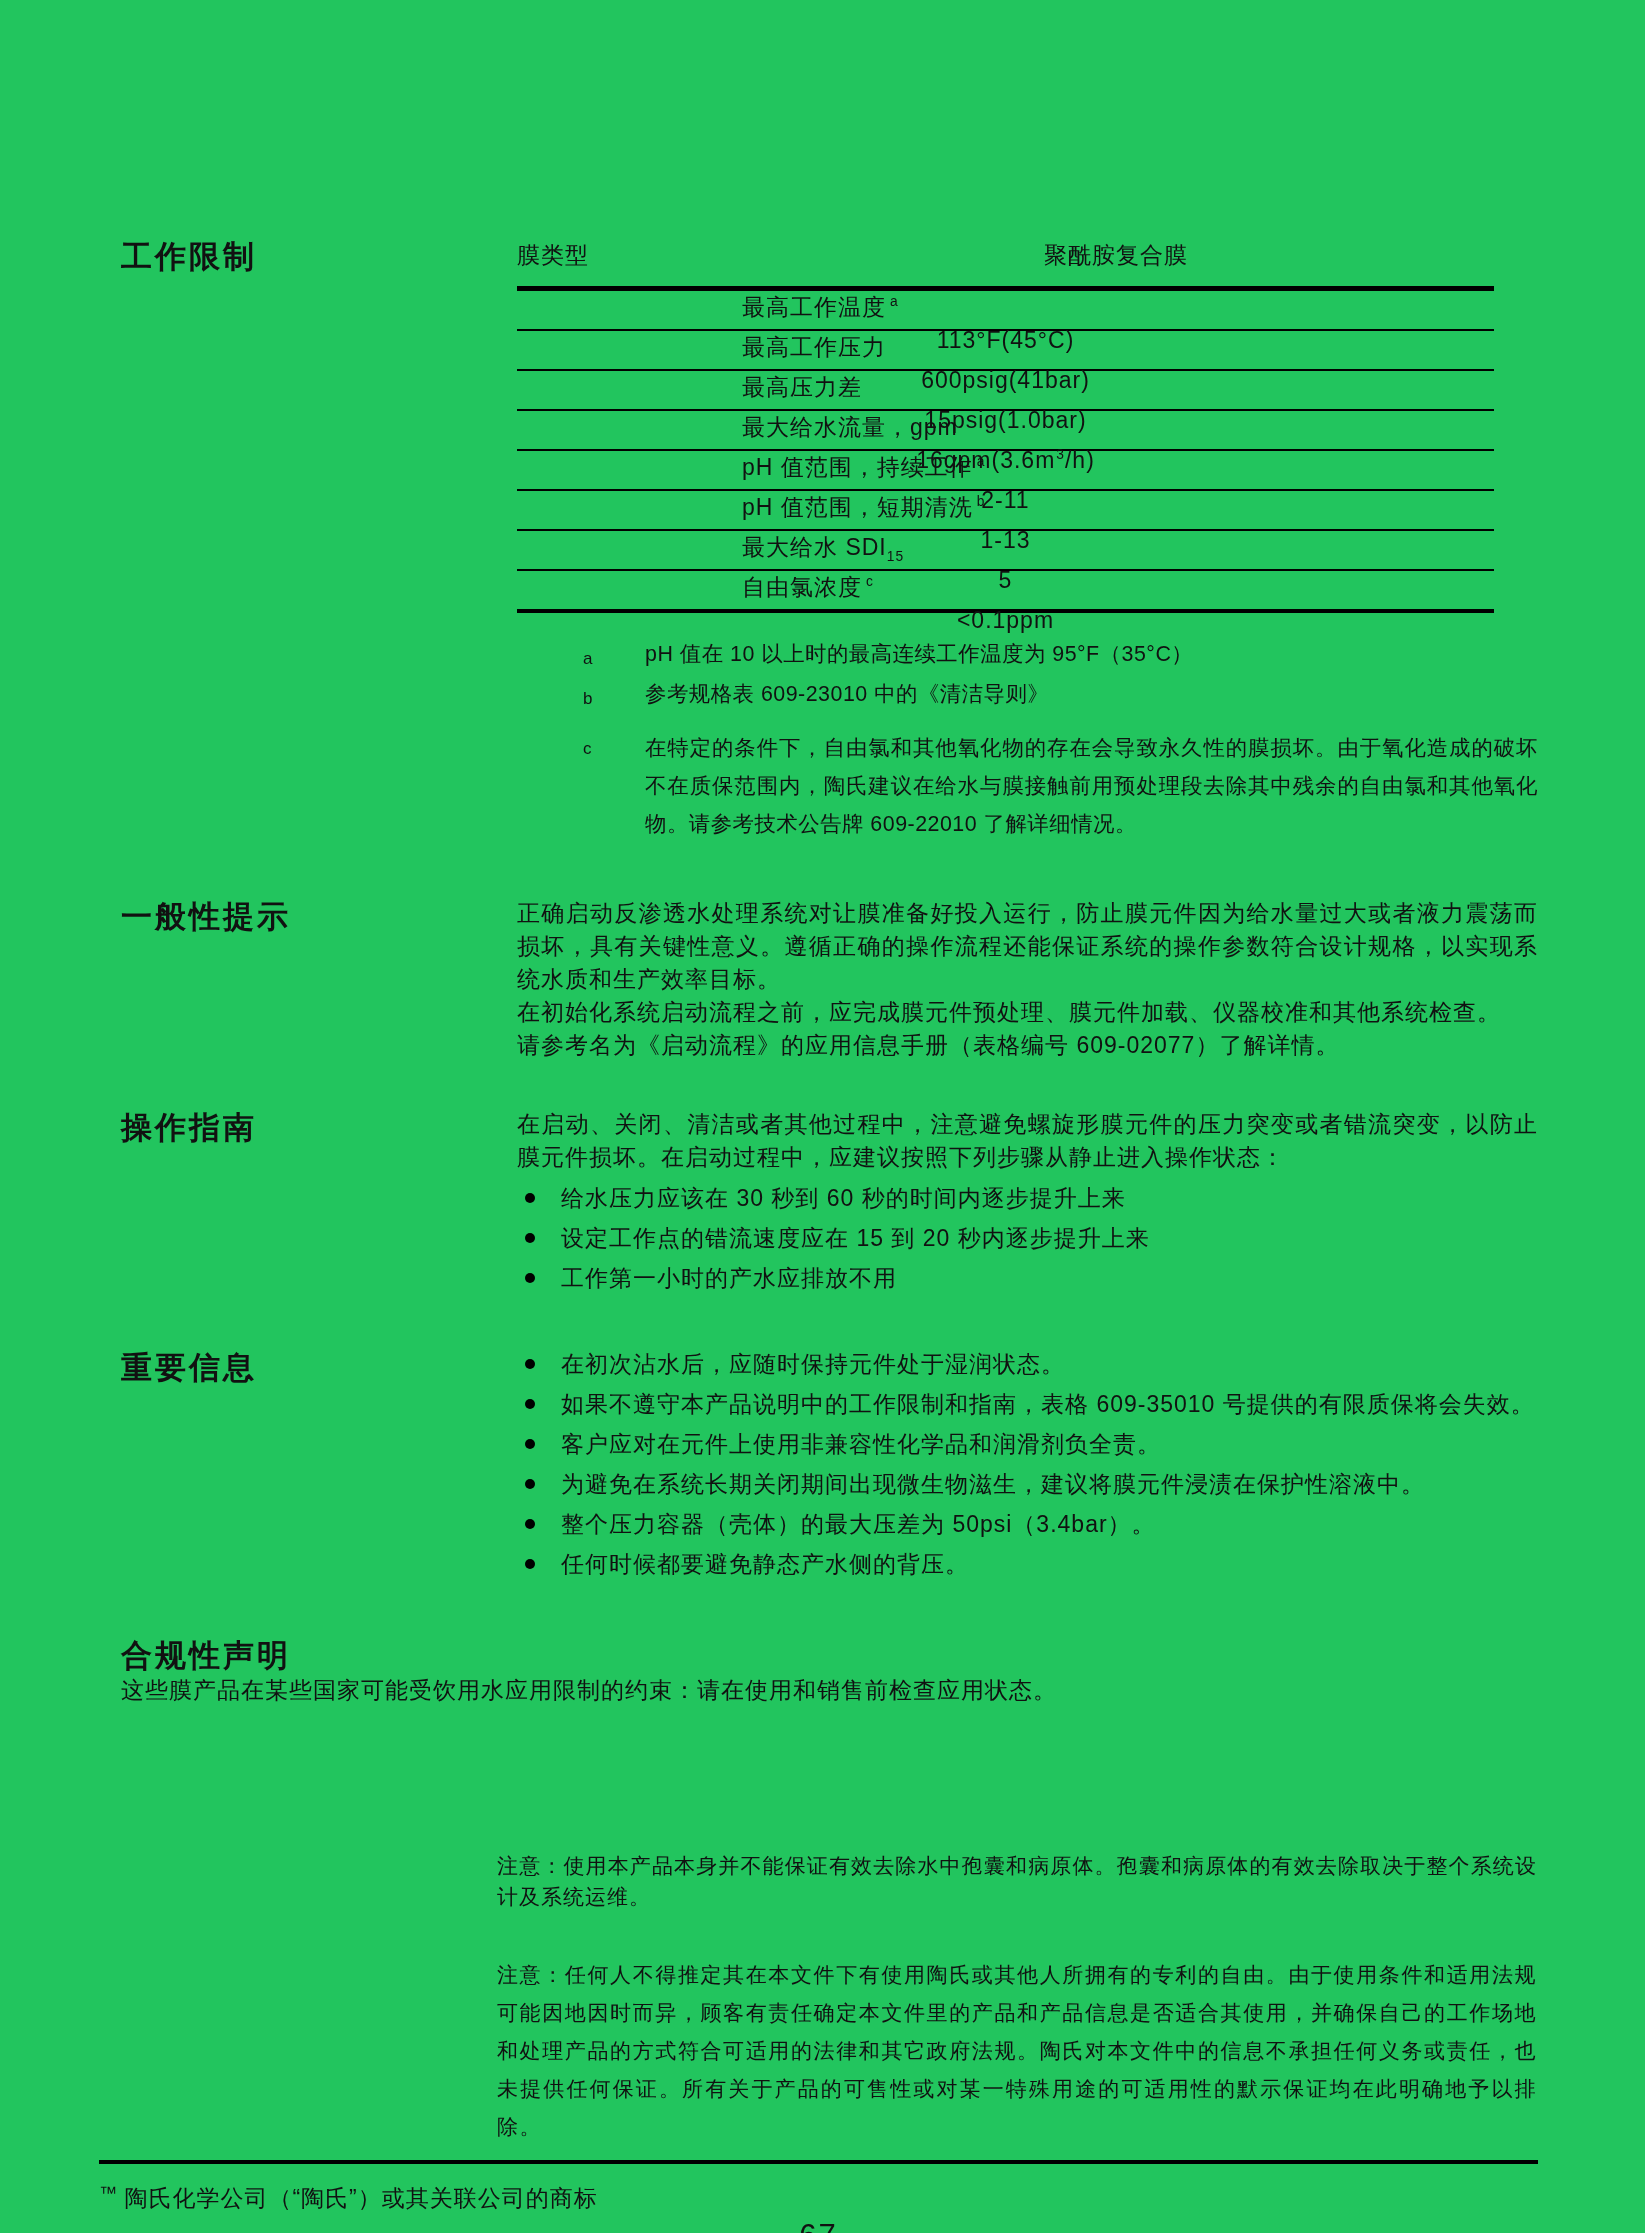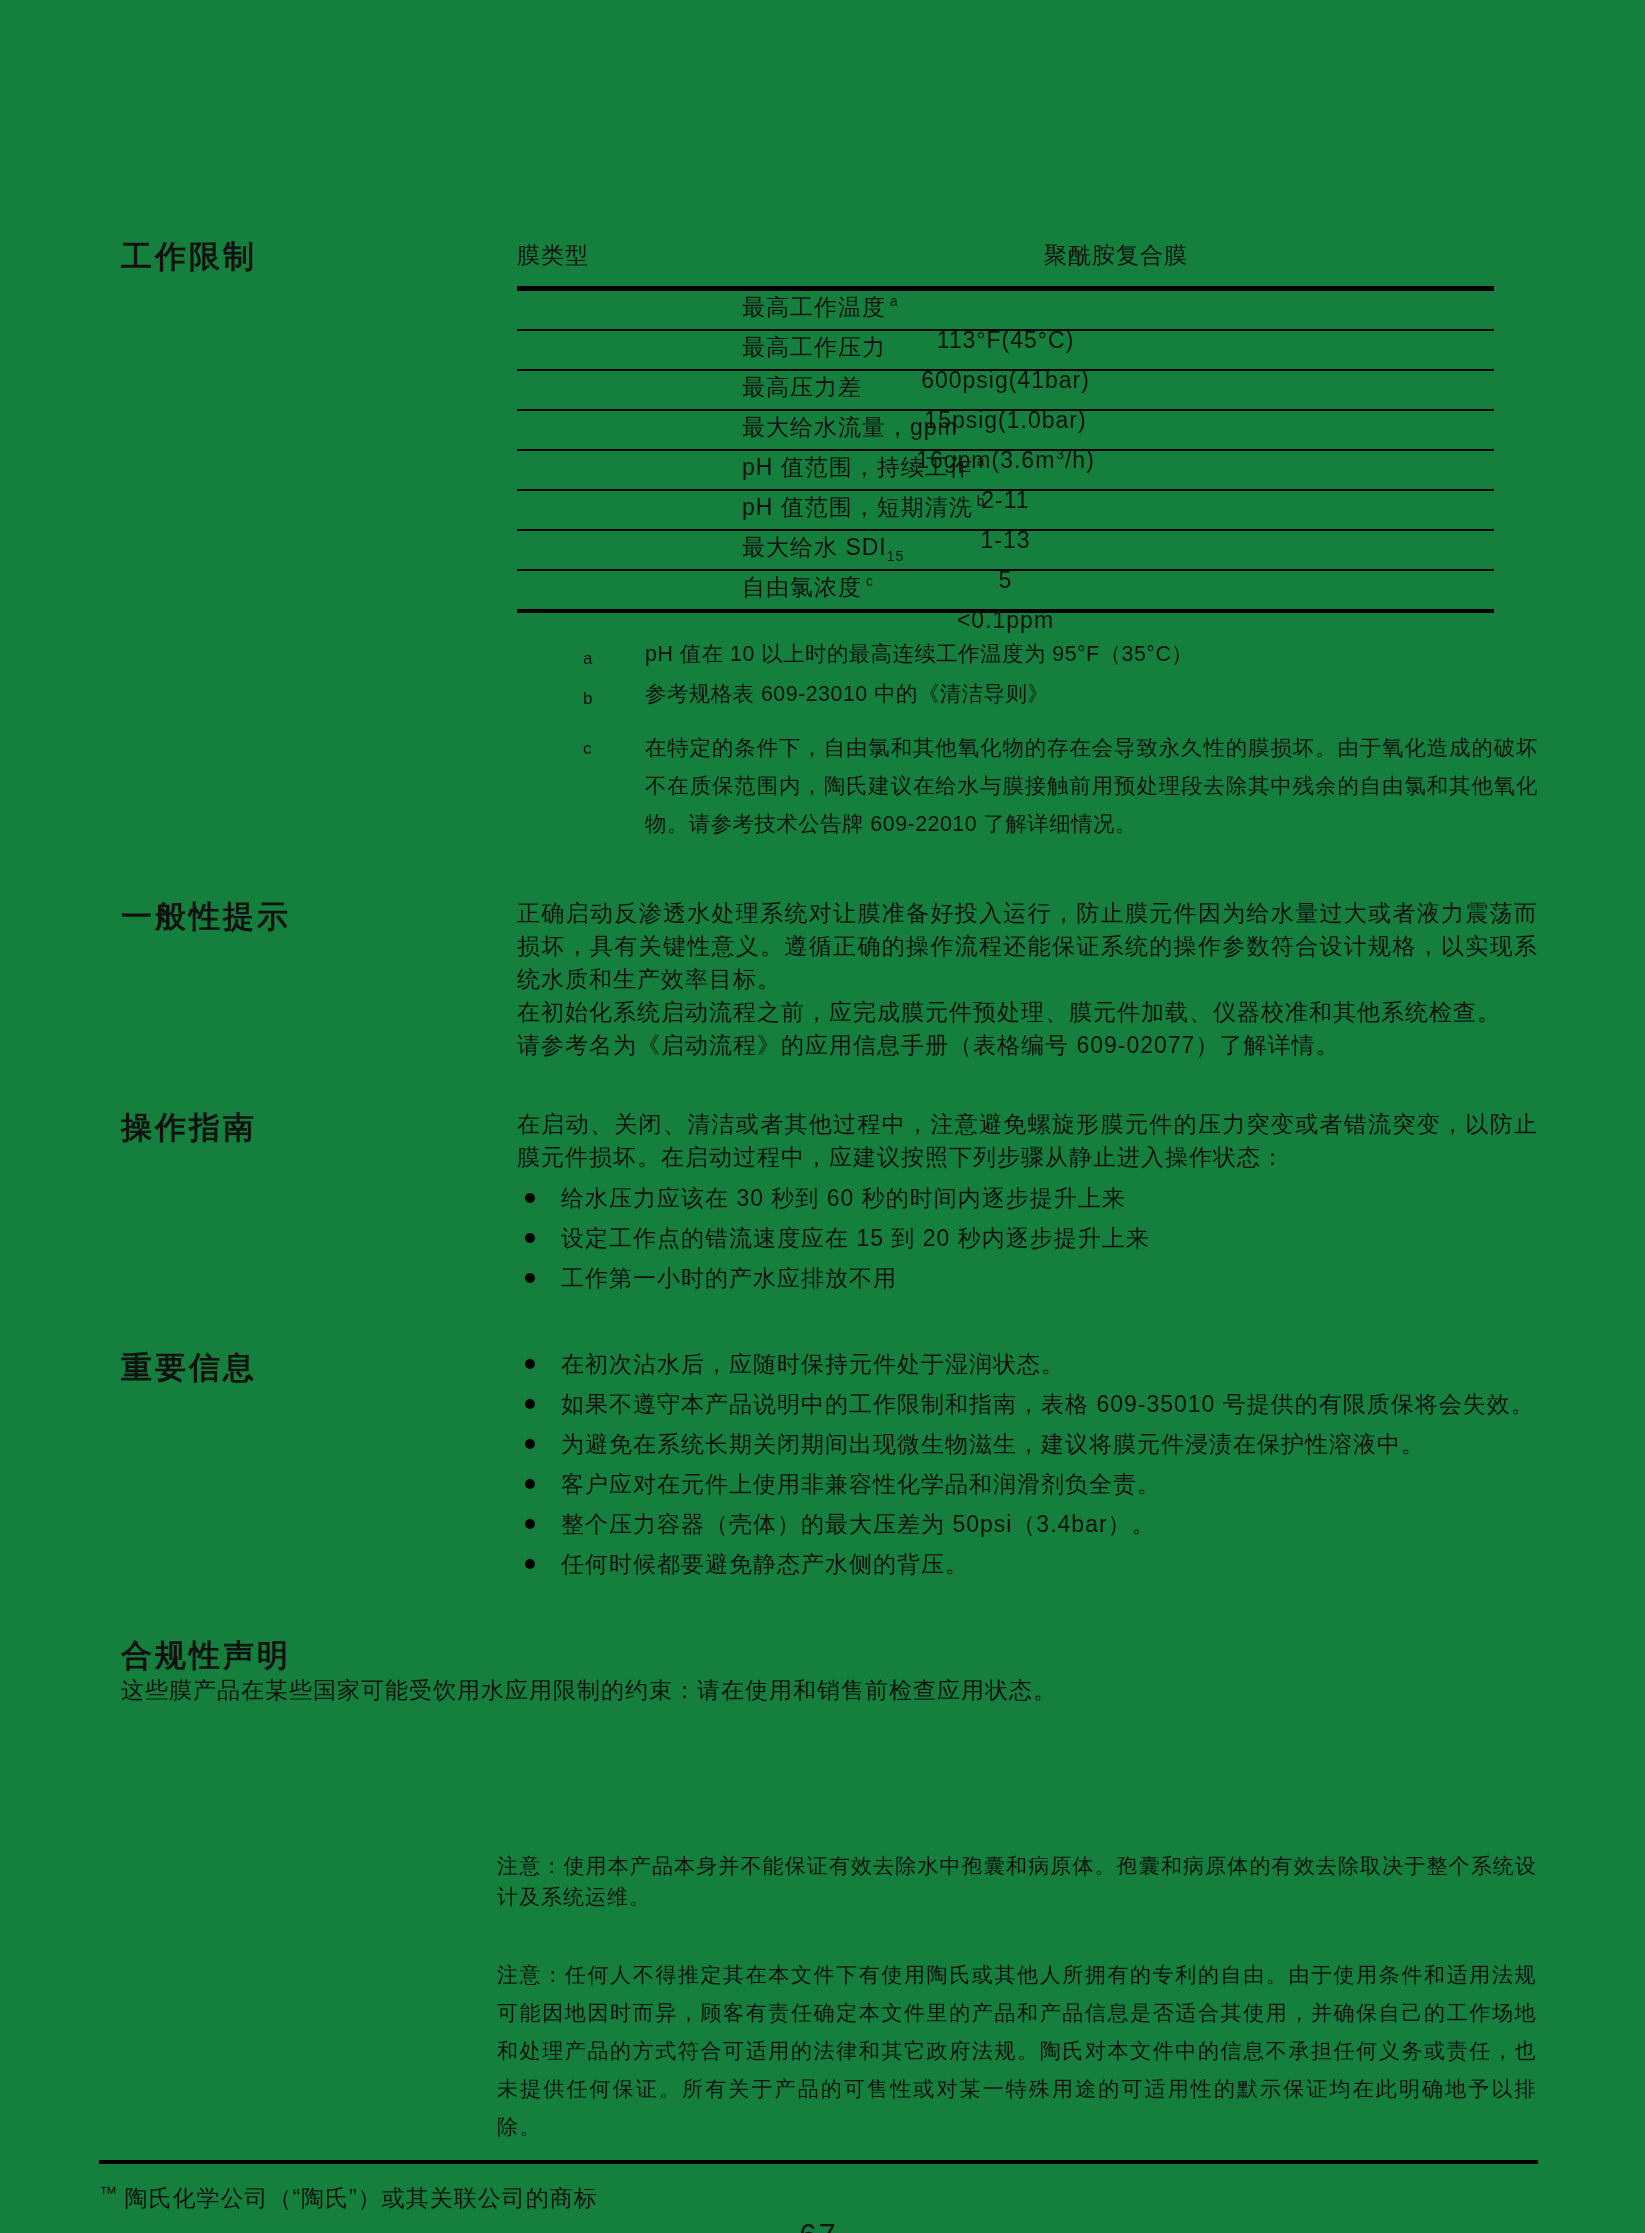--- a/index.html
+++ b/index.html
@@ -1,19 +1,19 @@
 <!DOCTYPE html>
 <html><head>
 <meta charset="utf-8">
 <style>
   html,body { margin:0; padding:0; background:#ffffff; }
   .page {
     position:relative;
     width:1646px; height:2234px;
-    background:#15803d; color:#111111;
+    background:#22c55e; color:#111111;
     font-family:"Liberation Sans", sans-serif;
     box-sizing:border-box;
     padding:237px 108px 0 121px;
     overflow:hidden;
   }
   .section { display:flex; align-items:flex-start; }
   .section-label {
     width:396px; flex-shrink:0;
     font-size:31px; font-weight:bold; letter-spacing:3px;
     line-height:1.15; padding-top:2px;
@@ -180,25 +180,25 @@
           <div class="bullet-item">
             <span class="bullet-dot"></span>
             <span class="bullet-text">在初次沾水后，应随时保持元件处于湿润状态。</span>
           </div>
           <div class="bullet-item">
             <span class="bullet-dot"></span>
             <span class="bullet-text">如果不遵守本产品说明中的工作限制和指南，表格 609-35010 号提供的有限质保将会失效。</span>
           </div>
           <div class="bullet-item">
             <span class="bullet-dot"></span>
+            <span class="bullet-text">客户应对在元件上使用非兼容性化学品和润滑剂负全责。</span>
+          </div>
+          <div class="bullet-item">
+            <span class="bullet-dot"></span>
             <span class="bullet-text">为避免在系统长期关闭期间出现微生物滋生，建议将膜元件浸渍在保护性溶液中。</span>
-          </div>
-          <div class="bullet-item">
-            <span class="bullet-dot"></span>
-            <span class="bullet-text">客户应对在元件上使用非兼容性化学品和润滑剂负全责。</span>
           </div>
           <div class="bullet-item">
             <span class="bullet-dot"></span>
             <span class="bullet-text">整个压力容器（壳体）的最大压差为 50psi（3.4bar）。</span>
           </div>
           <div class="bullet-item">
             <span class="bullet-dot"></span>
             <span class="bullet-text">任何时候都要避免静态产水侧的背压。</span>
           </div>
         </div>

